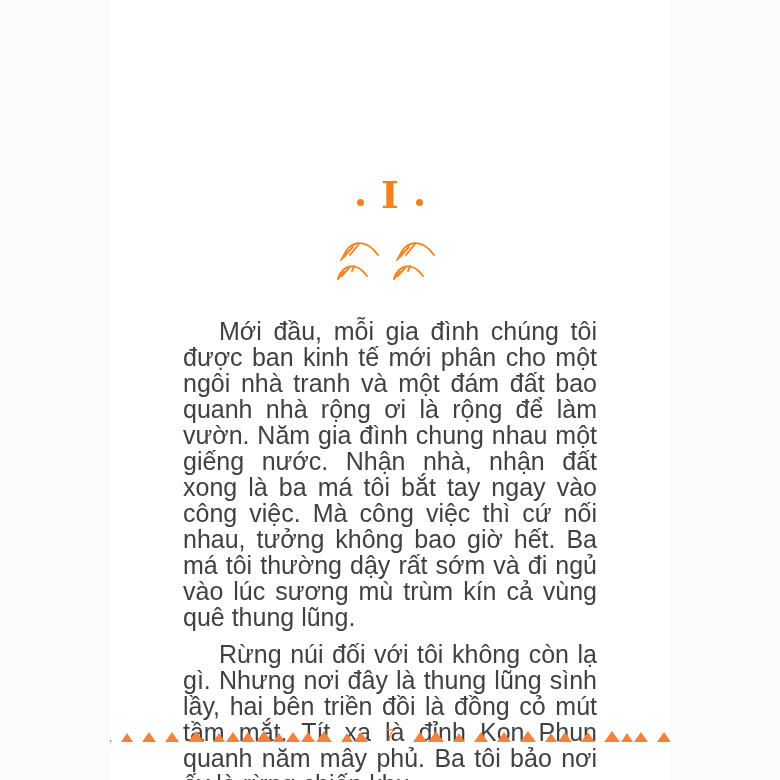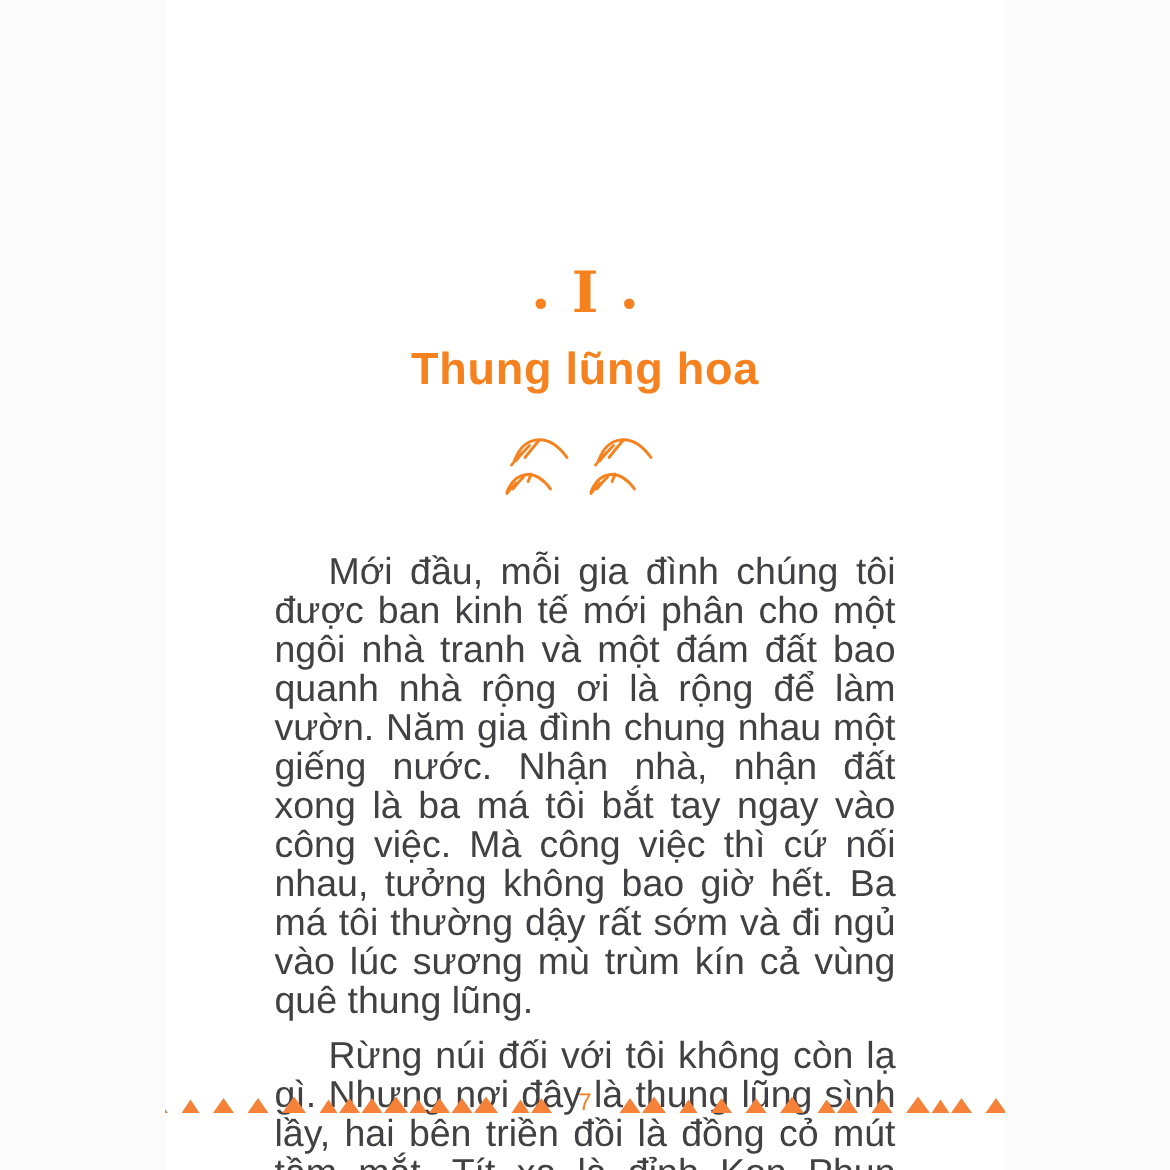--- a/index.html
+++ b/index.html
@@ -82,21 +82,20 @@
 
 <div class="canvas">
   <div class="page">
 
     <div class="chapter-head">
       <span class="dot"></span>
       <span class="numeral">I</span>
       <span class="dot"></span>
     </div>
 
-    <h1 class="title">Thung lũng hoa</h1>
 
     <div class="hills">
       <svg width="108" height="48" viewBox="0 0 108 48" aria-hidden="true">
         <defs>
           <g id="hillCluster">
             <path d="M7 23 C 13 7, 29 3, 42 21"></path>
             <path d="M12 18 q -4 4 -7 8"></path>
             <path d="M17 13 q -5 5 -9 10"></path>
             <path d="M23 10 q -5 6 -9 11"></path>
             <path d="M2 44 C 7 31, 20 27, 31 42"></path>

